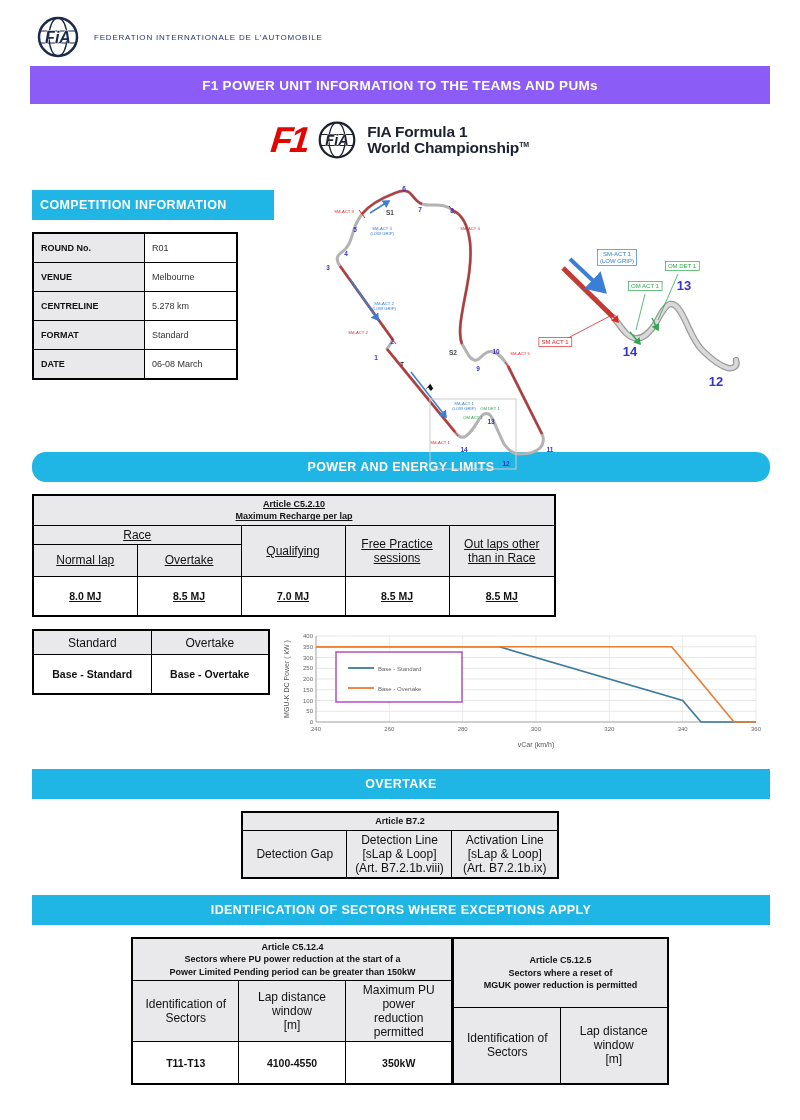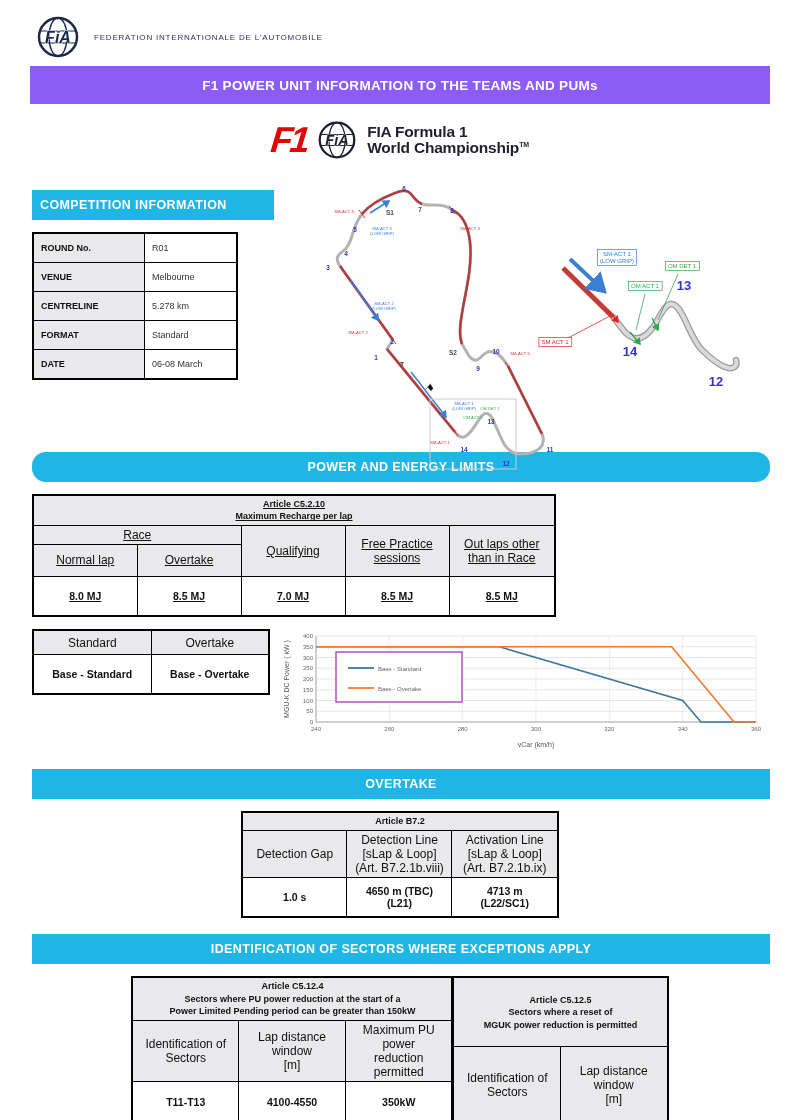--- a/index.html
+++ b/index.html
@@ -351,27 +351,20 @@
           </tr>
         <tr>
           <td class="hd pre" style="height:40px;">Detection Gap</td>
           <td class="hd pre">Detection Line
 [sLap &amp; Loop]
 (Art. B7.2.1b.viii)</td>
           <td class="hd pre">Activation Line
 [sLap &amp; Loop]
 (Art. B7.2.1b.ix)</td>
         </tr>
-        <tr>
-          <td class="big pre" style="height:40px;">1.0 s</td>
-          <td class="big pre">4650 m (TBC)
-(L21)</td>
-          <td class="big pre">4713 m
-(L22/SC1)</td>
-        </tr>
       </tbody>
     </table>
   </div>
 
   <div class="cyan-banner banner-full" style="margin-top:16px;">
     <span>IDENTIFICATION OF SECTORS WHERE EXCEPTIONS APPLY</span>
   </div>
 
   <div class="bottom-wrap">
     <table class="grid" style="width:320px;">

